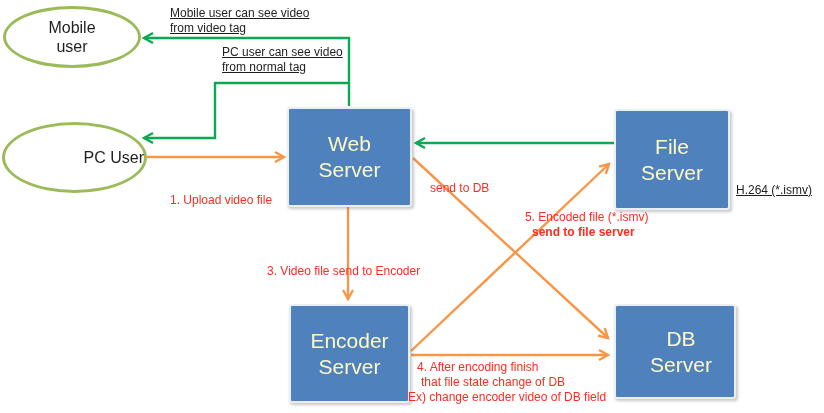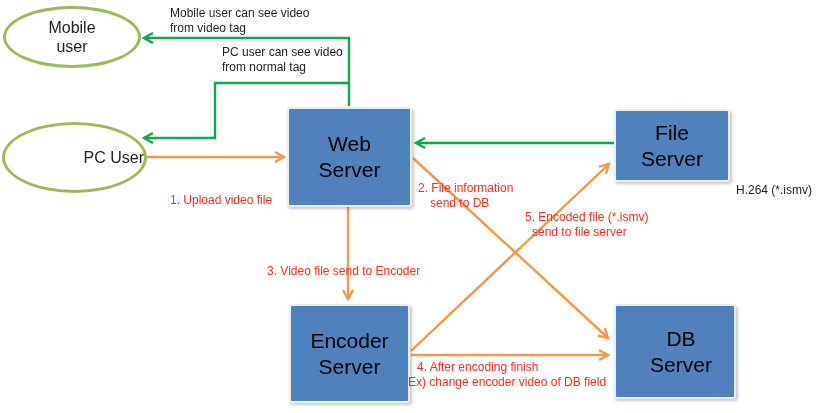--- a/index.html
+++ b/index.html
@@ -24,57 +24,57 @@
   .ah-green{fill:none;stroke:var(--green,#0ca953);stroke-width:2.4px;}
   .ah-orange{fill:none;stroke:var(--orange,#f79646);stroke-width:2.4px;}
 
   .server-box{
     position:absolute;box-sizing:border-box;
     background:var(--blue,#4f81bd);
     border:2px solid #eaeef5;
     border-radius:3px;
     box-shadow:1.5px 2px 3px rgba(100,100,100,.35);
     display:flex;flex-direction:column;align-items:center;justify-content:center;
-    color:#000000;font-size:21px;line-height:26px;text-align:center;
+    color:#fef9c3;font-size:21px;line-height:26px;text-align:center;
   }
   .box-web{left:287px;top:107px;width:125px;height:100px;}
-  .box-file{left:614px;top:109px;width:116px;height:73px;}
+  .box-file{left:614px;top:109px;width:116px;height:101px;}
   .box-encoder{left:289px;top:304px;width:121px;height:99px;text-align:right;}
   .box-db{left:614px;top:304px;width:122px;height:95px;padding-left:12px;}
 
   .ellipse{
     position:absolute;box-sizing:border-box;background:#fff;
     border:3px solid var(--olive,#9bbb59);border-radius:50%;
     display:flex;flex-direction:column;align-items:center;justify-content:center;
     color:var(--ink,#1f1f1f);font-size:16px;line-height:19px;text-align:center;
   }
   .ellipse-mobile{left:3px;top:6px;width:138px;height:62px;}
   .ellipse-pc{left:2px;top:122px;width:145px;height:71px;align-items:flex-end;}
 
   .note{
     position:absolute;color:var(--ink,#1f1f1f);
-    font-size:12px;line-height:15px;white-space:nowrap;
+    font-size:12px;line-height:15px;white-space:nowrap;text-decoration:underline;
   }
   .note-mobile{left:170px;top:6px;}
   .note-pc{left:222px;top:45px;}
   .note-h264{left:736px;top:183px;}
 
   .step{
     position:absolute;color:var(--red,#fb2c20);
     font-size:12px;line-height:15px;white-space:nowrap;
   }
   .step-1{left:170px;top:161px;margin-top:32px;}
   .step-2{left:418px;top:181px;}
   .step-2 .l2{padding-left:12px;}
   .step-3{left:267px;top:264px;}
   .step-4{left:408px;top:360px;}
   .step-4 .l1{padding-left:9px;}
   .step-4 .l2{padding-left:13px;}
   .step-5{left:525px;top:210px;}
-  .step-5 .l2{padding-left:7px;}
+  .step-5 .l2{padding-left:7px;font-weight:bold;}
 </style>
 </head>
 <body>
 
 <div class="canvas">
 
   <svg class="arrow-layer" viewBox="0 0 824 413" xmlns="http://www.w3.org/2000/svg">
     <defs>
       <marker id="ahG" viewBox="0 0 14 14" markerWidth="14" markerHeight="14" refX="11" refY="7" orient="auto" markerUnits="userSpaceOnUse">
         <path class="ah-green" d="M2,2 L11,7 L2,12"></path>
@@ -131,26 +131,26 @@
     <div>from video tag</div>
   </div>
   <div class="note note-pc">
     <div>PC user can see video</div>
     <div>from normal tag</div>
   </div>
   <div class="note note-h264">H.264 (*.ismv)</div>
 
   <div class="step step-1">1. Upload video file</div>
   <div class="step step-2">
-    <div class="l1">2. File information</div>
     <div class="l2">send to DB</div>
   </div>
   <div class="step step-3">3. Video file send to Encoder</div>
   <div class="step step-4">
     <div class="l1">4. After encoding finish</div>
+    <div class="l2">that file state change of DB</div>
     <div class="l3">Ex) change encoder video of DB field</div>
   </div>
   <div class="step step-5">
     <div class="l1">5. Encoded file (*.ismv)</div>
     <div class="l2">send to file server</div>
   </div>
 
 </div>
 
 </body></html>

